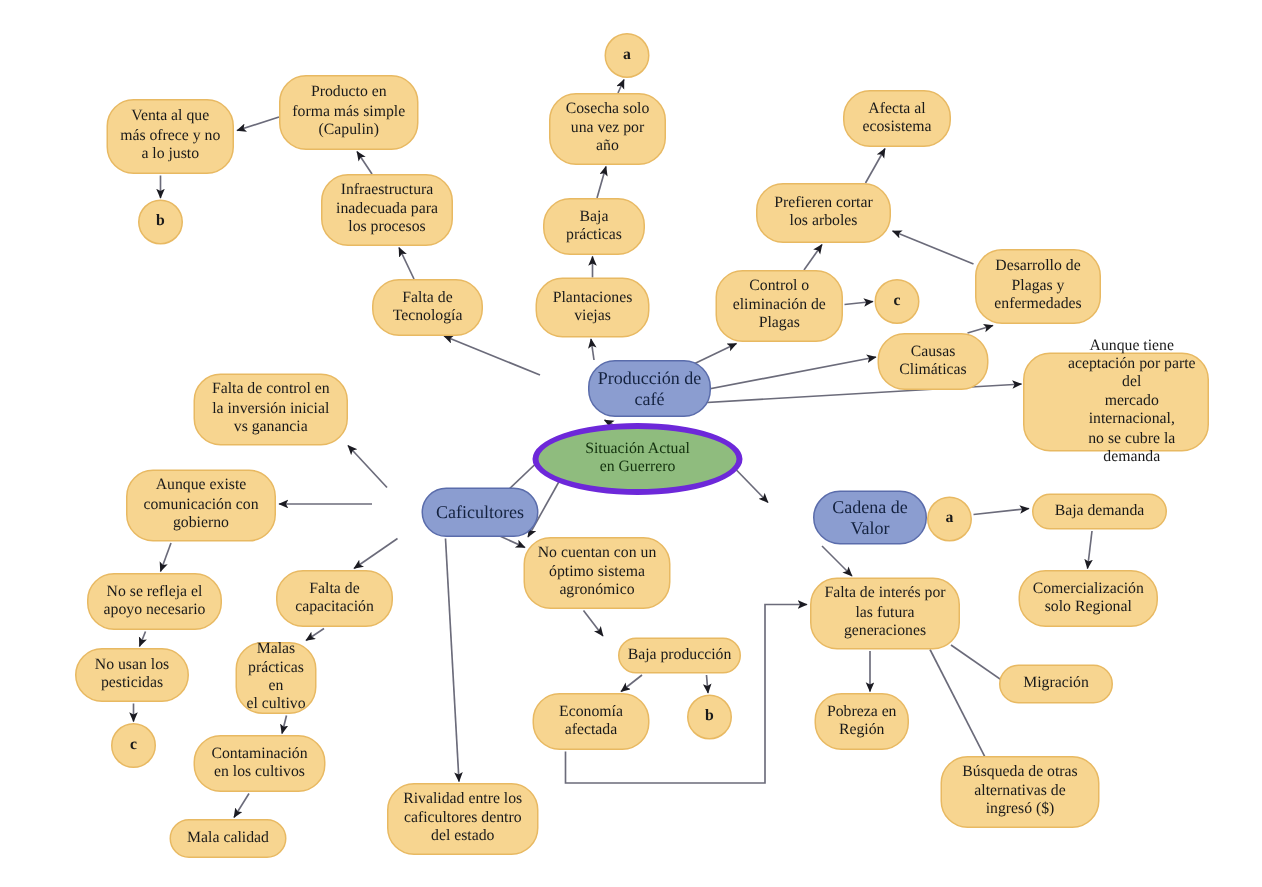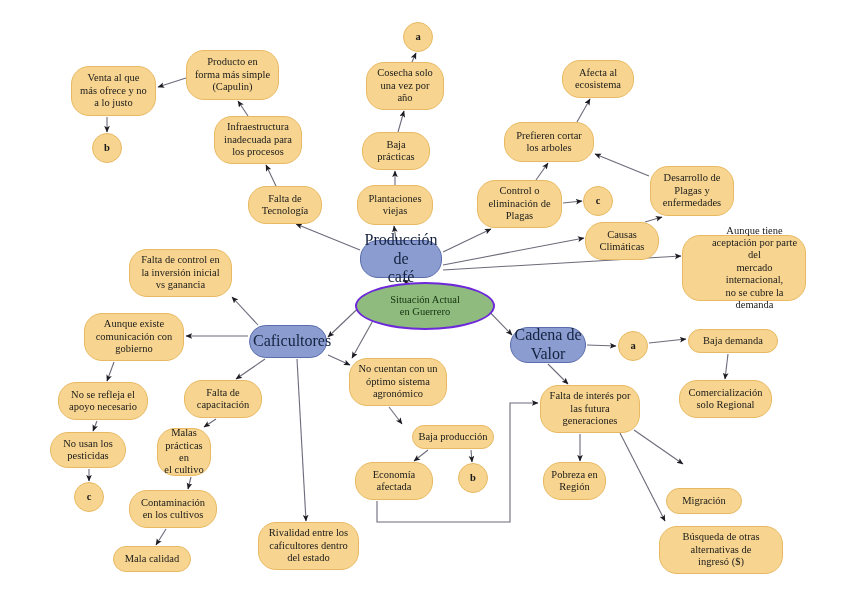--- a/index.html
+++ b/index.html
@@ -38,27 +38,28 @@
   }
   .node-box {
     background: #f7d590;
     border: 1px solid #e8b962;
     font-size: 10.5px;
     padding: 2px 3px;
   }
   .node-box-blue {
     background: #8b9dd0;
     border: 1px solid #5a6cab;
-    font-size: 16px;
+    font-size: 12px;
     padding: 12px 3px;
     color: #14223f;
+    margin-left: 32px;
   }
   .node-ellipse {
     background: #8fbc7e;
-    border: 2px solid #6d28d9;
+    border: 4px solid #6d28d9;
     border-radius: 50%;
     font-size: 10.5px;
     color: #12300d;
   }
   .node-circle {
     background: #f7d590;
     border: 1px solid #e8b962;
     border-radius: 50%;
     font-size: 10.5px;
     font-weight: 600;
@@ -279,22 +280,22 @@
       </div>
       <div class="node node-box" style="left: 540px; top: 385px; width: 100px; height: 48px;">
         <span class="node-inner">Falta de interés por
 las futura
 generaciones</span>
       </div>
       <div class="node node-box" style="left: 543px; top: 462px; width: 63px; height: 38px;">
         <span class="node-inner">Pobreza en
 Región</span>
       </div>
-      <div class="node node-box" style="left: 666px; top: 488px; width: 76px; height: 26px;">
+      <div class="node node-box" style="left: 666px; top: 443px; width: 76px; height: 26px;">
         <span class="node-inner">Migración</span>
       </div>
-      <div class="node node-box" style="left: 627px; top: 526px; width: 124px; height: 48px; margin-left: 32px;">
+      <div class="node node-box" style="left: 627px; top: 504px; width: 106px; height: 48px;">
         <span class="node-inner">Búsqueda de otras
 alternativas de
 ingresó ($)</span>
       </div>
     </div>
 </div>
 
 </body></html>

